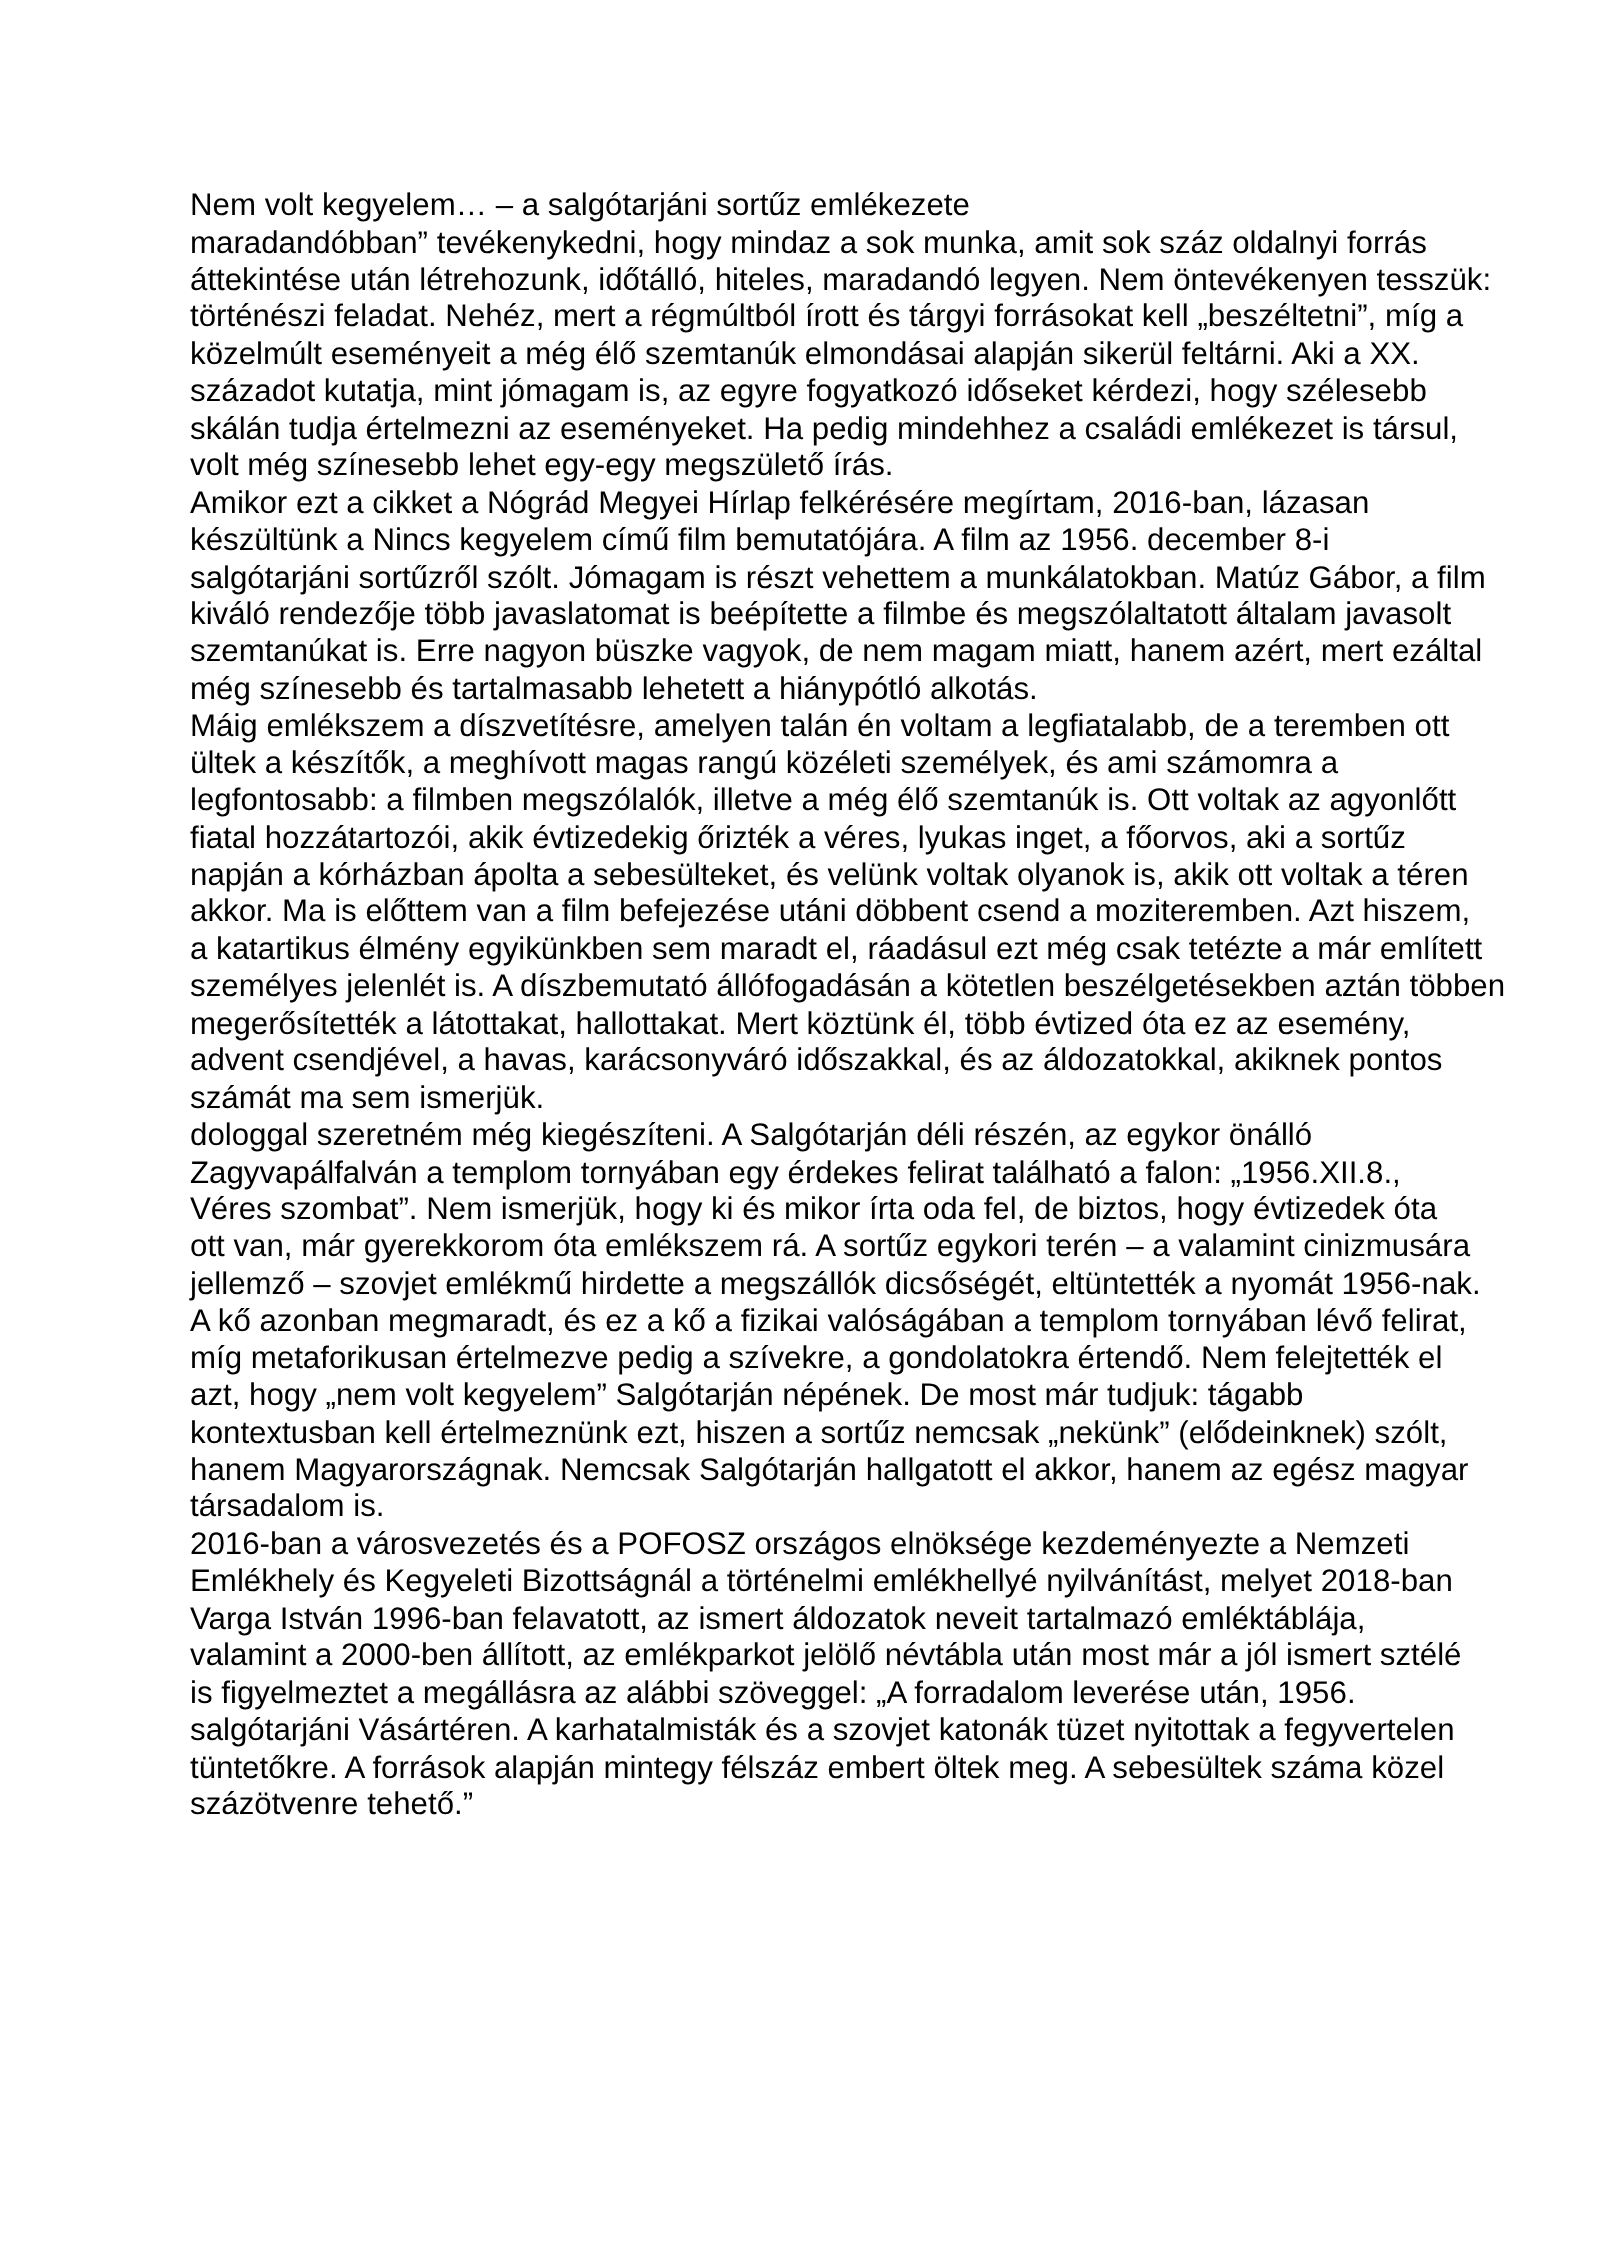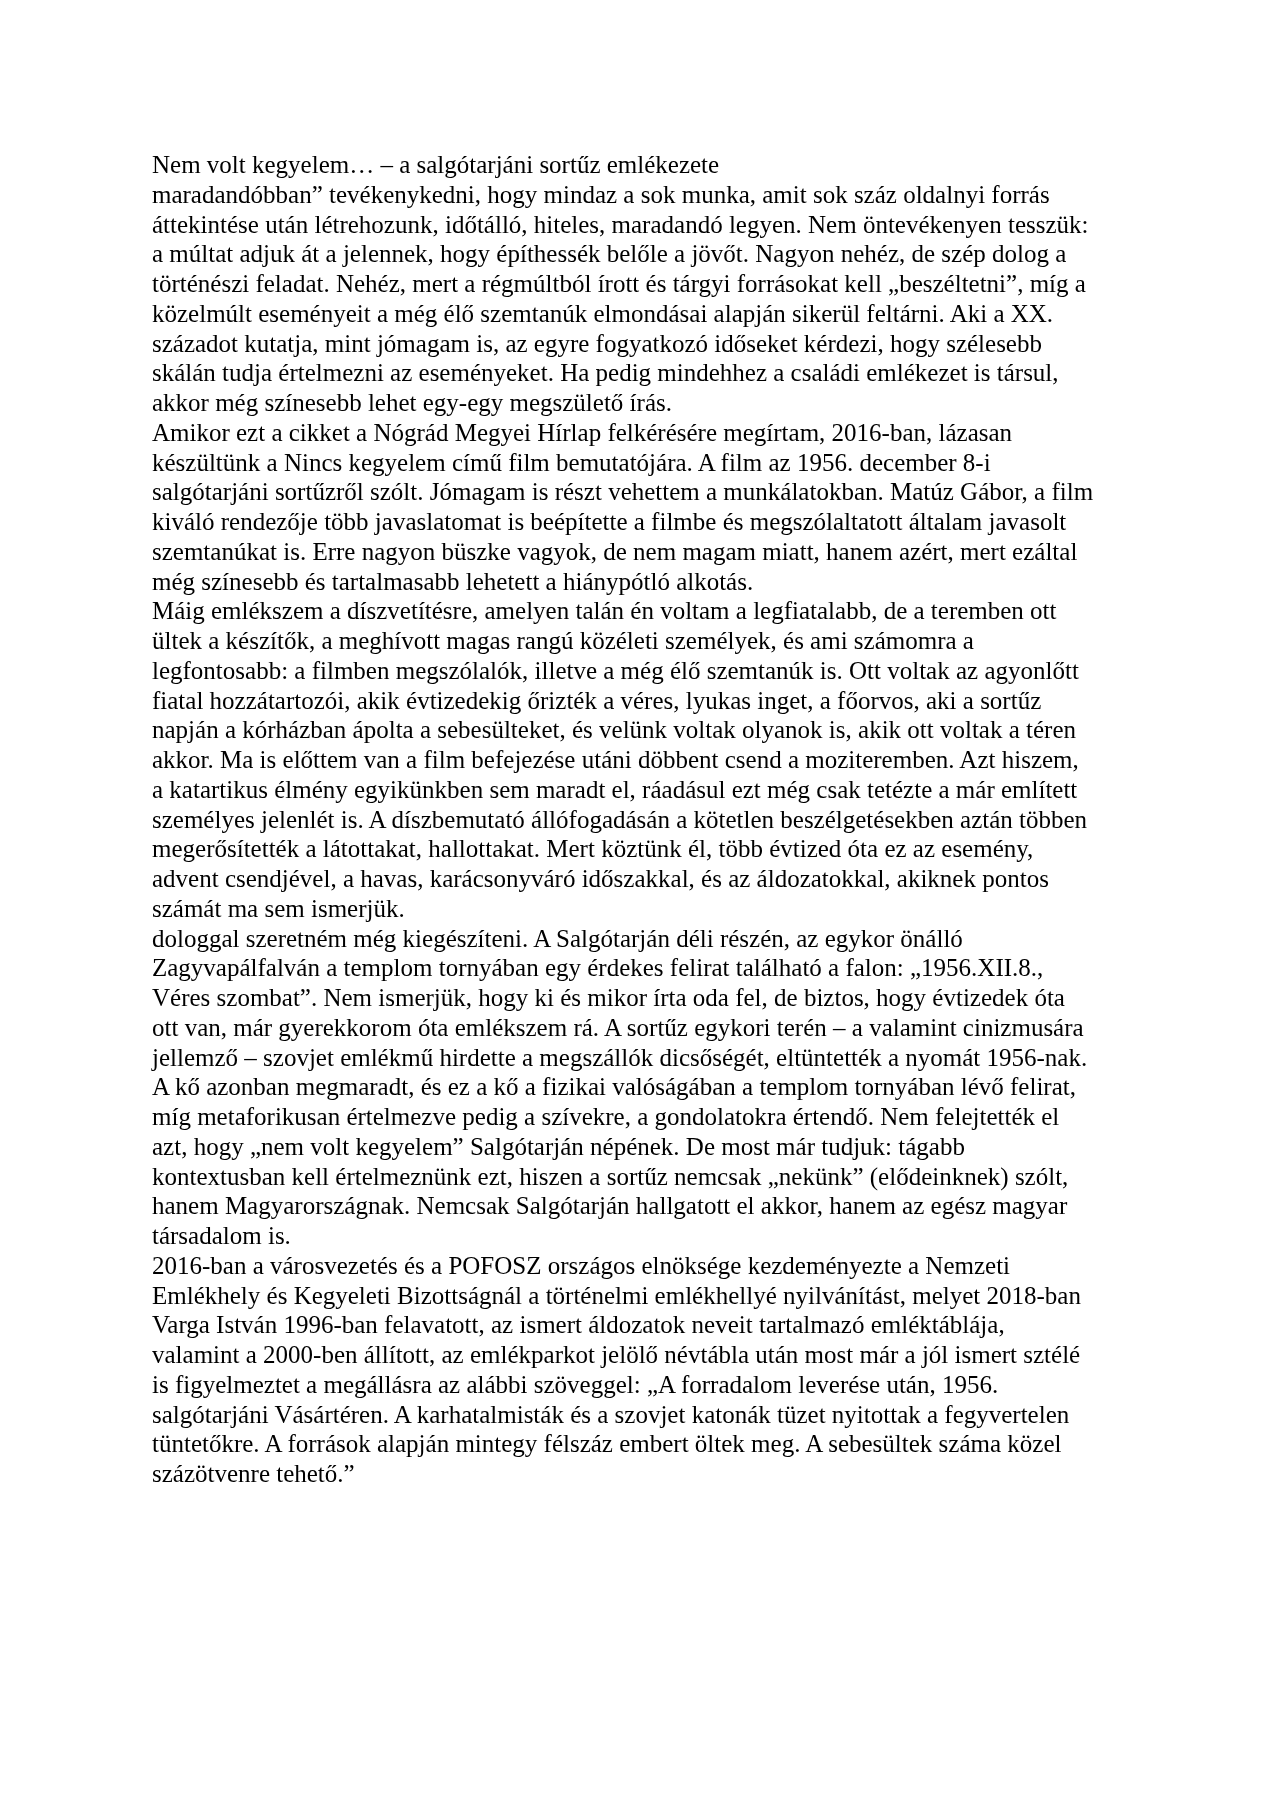--- a/index.html
+++ b/index.html
@@ -13,46 +13,45 @@
     height: 1811px;
     background: #ffffff;
     overflow: hidden;
   }
   .text-block {
     position: absolute;
     left: 152px;
     top: 150px;
     width: 1060px;
     color: #000000;
-    font-family: Liberation Serif, serif;
+    font-family: Liberation Sans, sans-serif;
     font-size: 25px;
     line-height: 29.75px;
     font-weight: 400;
     text-align: left;
   }
   .line {
     white-space: nowrap;
     height: 29.75px;
   }
 </style>
 </head>
 <body>
 
 <div class="page">
   <div class="text-block">
     <div class="line">Nem volt kegyelem… – a salgótarjáni sortűz emlékezete</div>
     <div>
         <div class="line">maradandóbban” tevékenykedni, hogy mindaz a sok munka, amit sok száz oldalnyi forrás</div>
         <div class="line">áttekintése után létrehozunk, időtálló, hiteles, maradandó legyen. Nem öntevékenyen tesszük:</div>
-        <div class="line">a múltat adjuk át a jelennek, hogy építhessék belőle a jövőt. Nagyon nehéz, de szép dolog a</div>
         <div class="line">történészi feladat. Nehéz, mert a régmúltból írott és tárgyi forrásokat kell „beszéltetni”, míg a</div>
         <div class="line">közelmúlt eseményeit a még élő szemtanúk elmondásai alapján sikerül feltárni. Aki a XX.</div>
         <div class="line">századot kutatja, mint jómagam is, az egyre fogyatkozó időseket kérdezi, hogy szélesebb</div>
         <div class="line">skálán tudja értelmezni az eseményeket. Ha pedig mindehhez a családi emlékezet is társul,</div>
-        <div class="line">akkor még színesebb lehet egy-egy megszülető írás.</div>
+        <div class="line">volt még színesebb lehet egy-egy megszülető írás.</div>
         <div class="line">Amikor ezt a cikket a Nógrád Megyei Hírlap felkérésére megírtam, 2016-ban, lázasan</div>
         <div class="line">készültünk a Nincs kegyelem című film bemutatójára. A film az 1956. december 8-i</div>
         <div class="line">salgótarjáni sortűzről szólt. Jómagam is részt vehettem a munkálatokban. Matúz Gábor, a film</div>
         <div class="line">kiváló rendezője több javaslatomat is beépítette a filmbe és megszólaltatott általam javasolt</div>
         <div class="line">szemtanúkat is. Erre nagyon büszke vagyok, de nem magam miatt, hanem azért, mert ezáltal</div>
         <div class="line">még színesebb és tartalmasabb lehetett a hiánypótló alkotás.</div>
         <div class="line">Máig emlékszem a díszvetítésre, amelyen talán én voltam a legfiatalabb, de a teremben ott</div>
         <div class="line">ültek a készítők, a meghívott magas rangú közéleti személyek, és ami számomra a</div>
         <div class="line">legfontosabb: a filmben megszólalók, illetve a még élő szemtanúk is. Ott voltak az agyonlőtt</div>
         <div class="line">fiatal hozzátartozói, akik évtizedekig őrizték a véres, lyukas inget, a főorvos, aki a sortűz</div>

